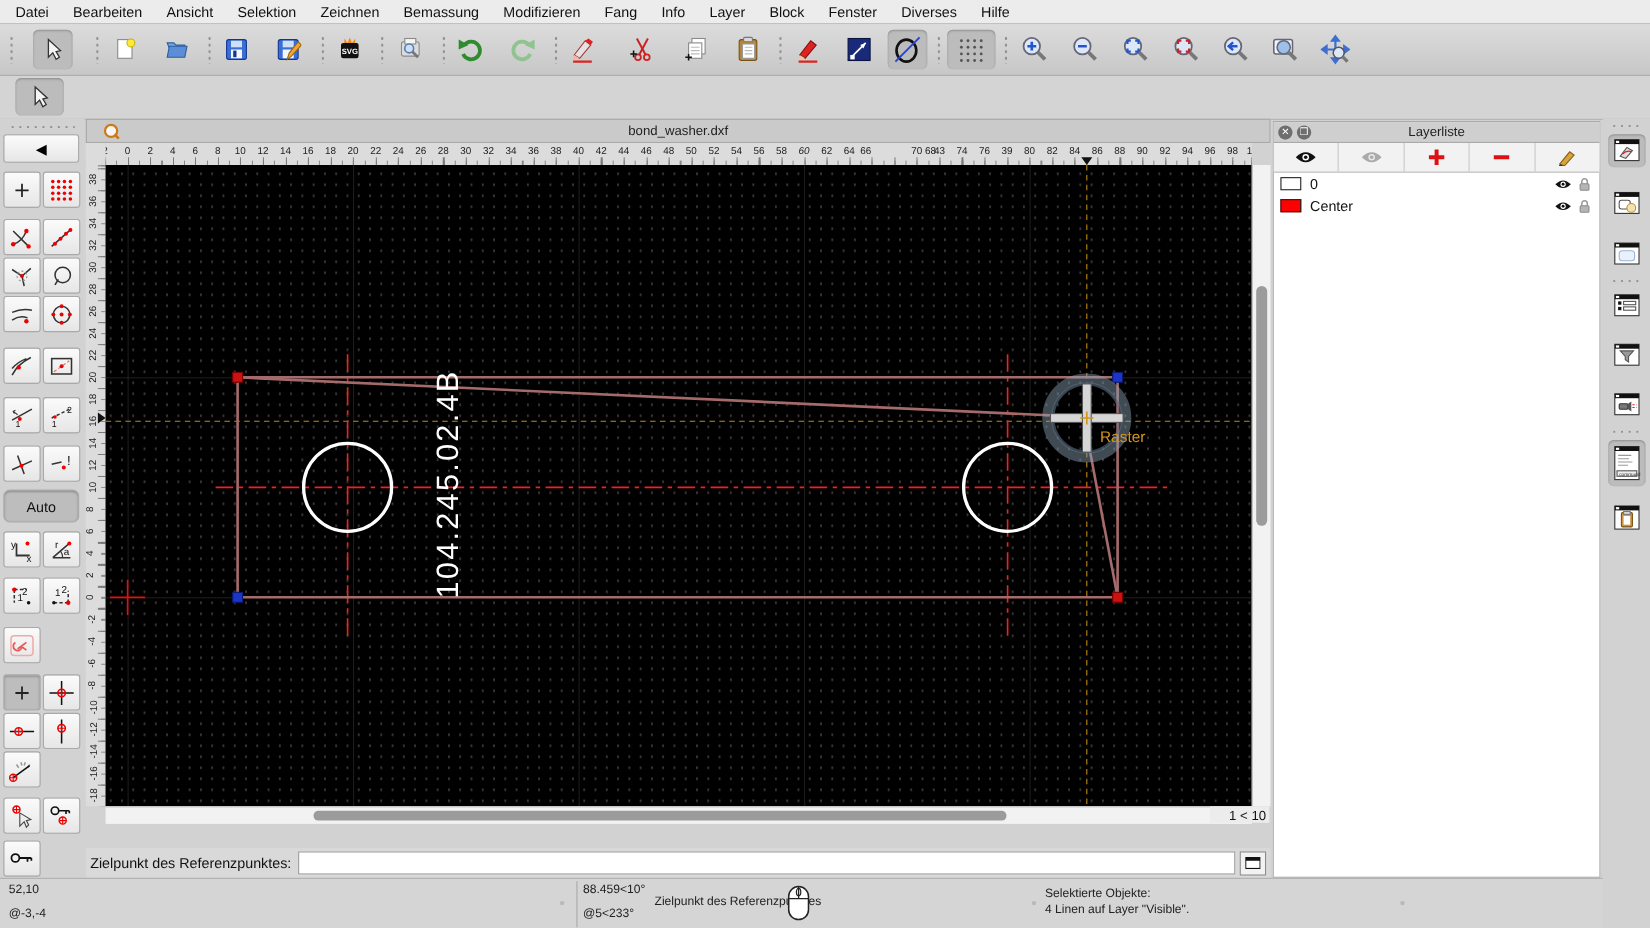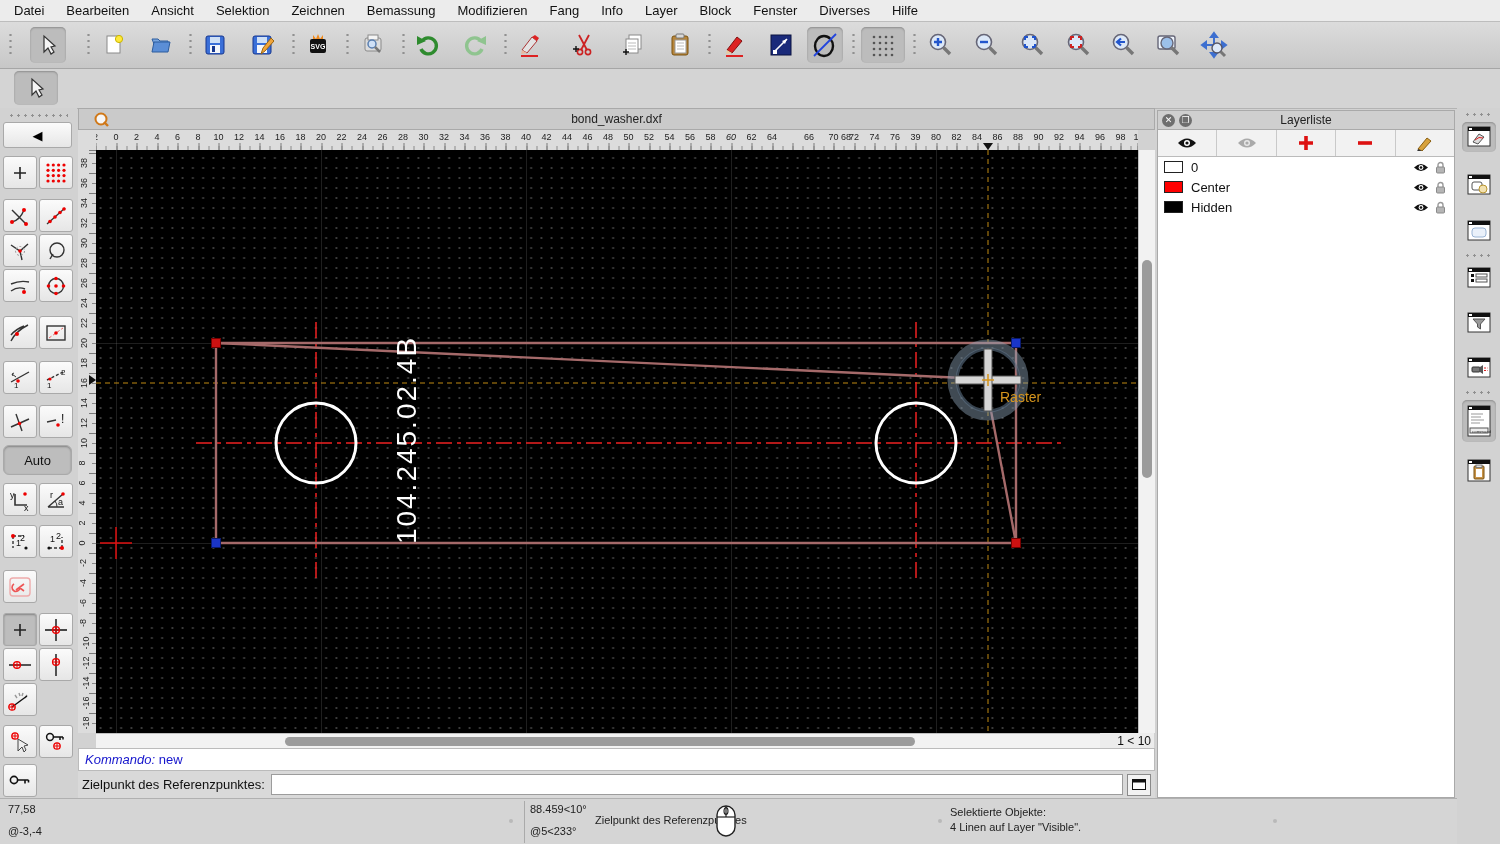--- a/index.html
+++ b/index.html
@@ -578,24 +578,24 @@
       <div class="lbl" style="left: 491.5px;">46</div>
       <div class="lbl" style="left: 512px;">48</div>
       <div class="lbl" style="left: 532.5px;">50</div>
       <div class="lbl" style="left: 553px;">52</div>
       <div class="lbl" style="left: 573.5px;">54</div>
       <div class="lbl" style="left: 594px;">56</div>
       <div class="lbl" style="left: 614.5px;">58</div>
       <div class="lbl" style="left: 635px; font-style: italic;">60</div>
       <div class="lbl" style="left: 655.5px;">62</div>
       <div class="lbl" style="left: 676px;">64</div>
-      <div class="lbl" style="left: 713px;">66</div>
+      <div class="lbl" style="left: 691px;">66</div>
       <div class="lbl" style="left: 750px;">68</div>
       <div class="lbl" style="left: 737.5px;">70</div>
-      <div class="lbl" style="left: 758px;">72</div>
+      <div class="lbl" style="left: 758px;">43</div>
       <div class="lbl" style="left: 778.5px;">74</div>
       <div class="lbl" style="left: 799px;">76</div>
       <div class="lbl" style="left: 819.5px;">39</div>
       <div class="lbl" style="left: 840px;">80</div>
       <div class="lbl" style="left: 860.5px;">82</div>
       <div class="lbl" style="left: 881px;">84</div>
       <div class="lbl" style="left: 901.5px;">86</div>
       <div class="lbl" style="left: 922px;">88</div>
       <div class="lbl" style="left: 942.5px;">90</div>
       <div class="lbl" style="left: 963px;">92</div>
@@ -693,36 +693,33 @@
   </div>
 
   <div class="abs vscroll">
       <div class="abs vthumb" style="top:110px;height:218px;"></div>
     </div>
   <div class="abs hscroll">
       <div class="abs hthumb" style="left:189px;width:630px;"></div>
     </div>
   <div class="abs zoomind">1 &lt; 10</div>
 
-  <div class="abs cmdhist">
-    <span style="font-style:italic;">Kommando:</span>&nbsp;<span>new</span>
-  </div>
   <div class="abs cmdrow">
     <span class="cmdlabel">Zielpunkt des Referenzpunktes:</span>
     <input class="cmdinput" type="text" value="" style="">
     <div class="cmdbtn">
         <svg width="14" height="11">
           <rect x="0.5" y="0.5" width="13" height="10" fill="#fff" stroke="#111"></rect>
           <rect x="0.5" y="0.5" width="13" height="3" fill="#111"></rect>
         </svg>
       </div>
   </div>
 
   <div class="abs statusbar">
-    <div class="abs" style="left:8px;top:4px;">77,58</div>
+    <div class="abs" style="left:8px;top:4px;">52,10</div>
     <div class="abs" style="left:8px;top:26px;">@-3,-4</div>
     <div class="div1"></div>
     <div class="sdot" style="left:509px;"></div>
     <div class="abs" style="left:530px;top:4px;">88.459&lt;10°</div>
     <div class="abs" style="left:530px;top:26px;">@5&lt;233°</div>
     <div class="abs" style="left:595px;top:15px;font-size:11px;">Zielpunkt des Referenzpunktes</div>
     <svg class="abs" style="left:714px;top:5px;" width="24" height="34" viewBox="0 0 24 34">
       <rect x="3" y="2" width="18" height="30" rx="9" fill="#fff" stroke="#222" stroke-width="1.4"></rect>
       <line x1="12" y1="2" x2="12" y2="13" stroke="#222" stroke-width="1.2"></line>
       <line x1="3" y1="13" x2="21" y2="13" stroke="#222" stroke-width="1.2"></line>
@@ -797,35 +794,20 @@
               <path d="M1 5.5 Q8 -1.5 15 5.5 Q8 12.5 1 5.5Z" fill="#111"></path>
               <circle cx="8" cy="5.5" r="2.4" fill="#fff"></circle>
               <circle cx="8" cy="5.5" r="1.3" fill="#111"></circle>
             </svg>
             <svg width="11" height="13">
               <path d="M3 6 V4 a2.5 2.5 0 0 1 5 0 v2" fill="none" stroke="#9a9a9a" stroke-width="1.4"></path>
               <rect x="1.5" y="6" width="8" height="6" rx="1" fill="#b5b5b5" stroke="#8a8a8a"></rect>
             </svg>
           </div>
         </div>
-        <div class="lrow">
-          <div class="swatch" style="background:#000000"></div>
-          <div class="lname">Hidden</div>
-          <div class="licons">
-            <svg width="16" height="11">
-              <path d="M1 5.5 Q8 -1.5 15 5.5 Q8 12.5 1 5.5Z" fill="#111"></path>
-              <circle cx="8" cy="5.5" r="2.4" fill="#fff"></circle>
-              <circle cx="8" cy="5.5" r="1.3" fill="#111"></circle>
-            </svg>
-            <svg width="11" height="13">
-              <path d="M3 6 V4 a2.5 2.5 0 0 1 5 0 v2" fill="none" stroke="#9a9a9a" stroke-width="1.4"></path>
-              <rect x="1.5" y="6" width="8" height="6" rx="1" fill="#b5b5b5" stroke="#8a8a8a"></rect>
-            </svg>
-          </div>
-        </div>
       </div>
   </div>
 
   <div class="abs rdock">
     <div class="abs hdots" style="left:7px;top:4px;width:30px;"></div>
     <div class="rd pressed" style="top:14px;">
         <svg width="26" height="24">
           <rect x="2" y="2" width="22" height="19" fill="#fff" stroke="#333"></rect>
           <rect x="2" y="2" width="22" height="4" fill="#111"></rect>
           <rect x="3" y="3" width="3" height="2" fill="#fff"></rect>

